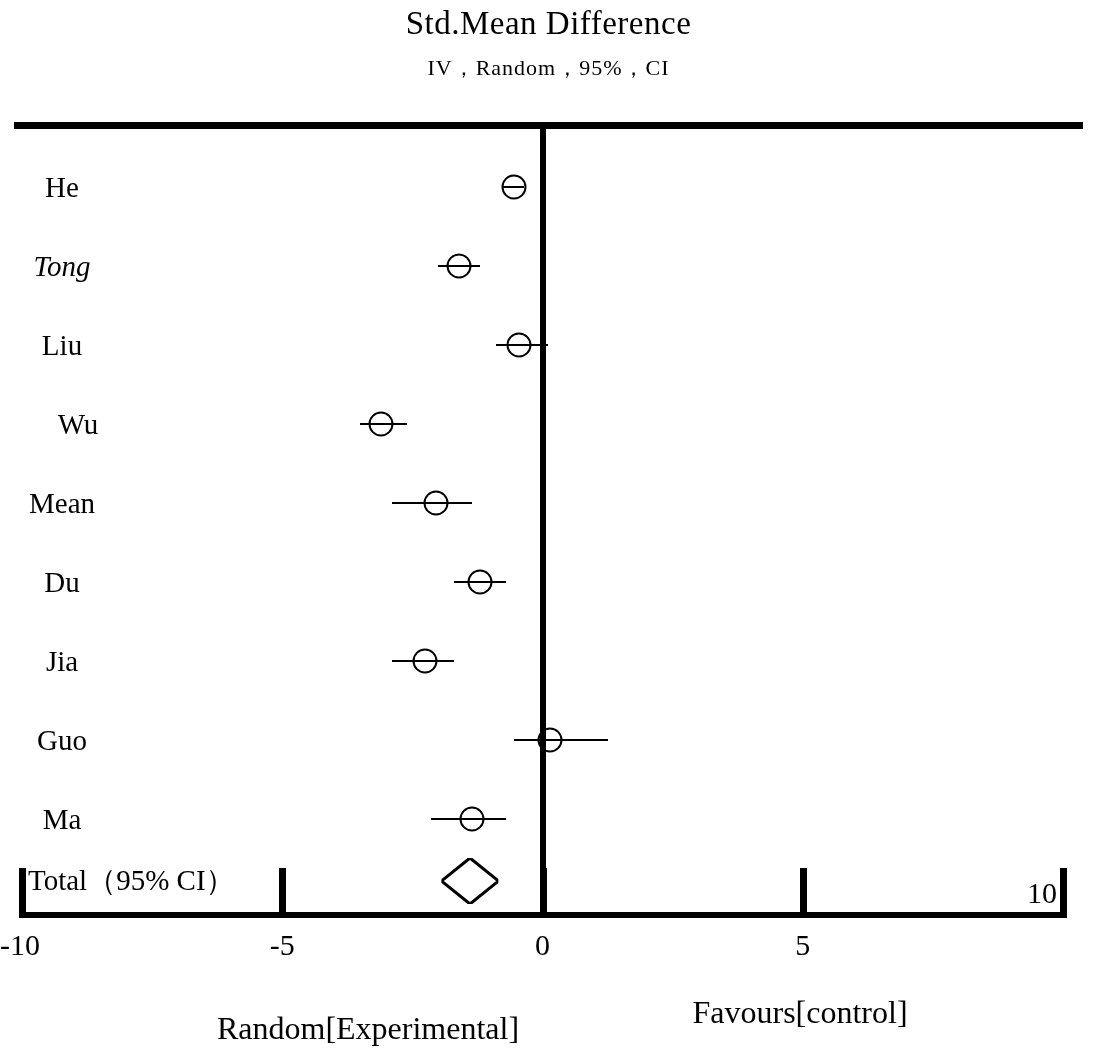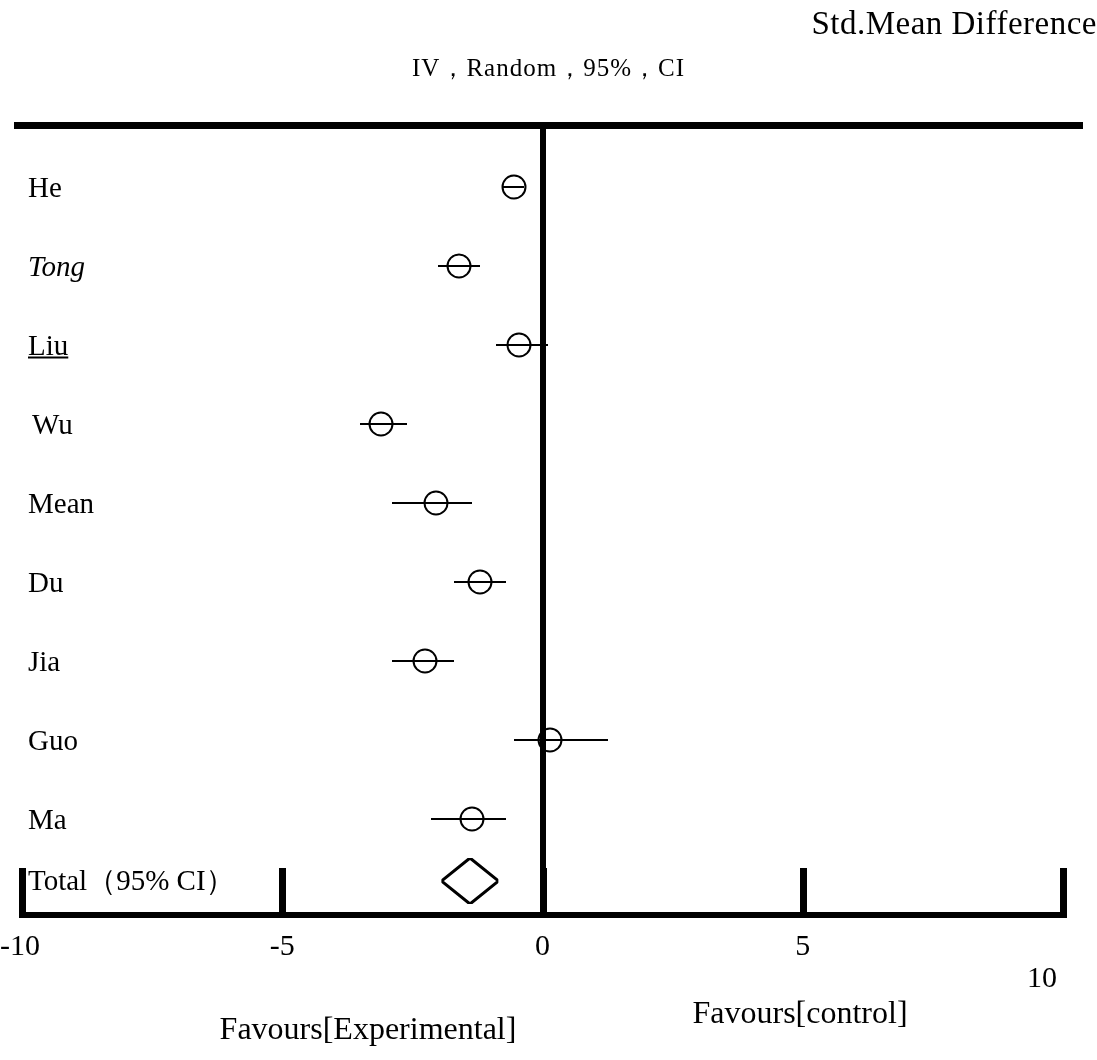--- a/index.html
+++ b/index.html
@@ -24,47 +24,45 @@
     top: 0;
     left: 0;
     width: 1097px;
     text-align: center;
   }
   .title-line1 {
     font-size: 33px;
     line-height: 40px;
     margin-top: 3px;
     letter-spacing: 0.5px;
-    text-align: right;
   }
   .title-line2 {
-    font-size: 25px;
+    font-size: 22px;
     line-height: 40px;
     margin-top: 5px;
     letter-spacing: 1px;
   }
   .top-rule {
     position: absolute;
     left: 14px;
     top: 122px;
     width: 1069px;
     height: 7px;
     background: #000000;
   }
   .null-line {
     position: absolute;
     background: #000000;
   }
   .study-label {
     position: absolute;
     font-size: 29px;
-    text-align: left;
+    text-align: center;
     white-space: nowrap;
     transform: translateY(-50%);
-    margin-left: 28px;
   }
   .total-label {
     position: absolute;
     font-size: 29px;
     white-space: nowrap;
     transform: translateY(-50%);
   }
   .ci-line {
     position: absolute;
     height: 2px;
@@ -117,24 +115,24 @@
   <div class="top-rule"></div>
 
   <div id="plot-layer">
       <div class="null-line" style="left: 539.5px; top: 126px; width: 6px; height: 786px;"></div>
       <div class="study-label" style="top: 187px; left: 0px; width: 124px;">He</div>
       <div class="ci-line" style="left: 503.462px; width: 20.82px; top: 187px;"></div>
       <div class="marker" style="width: 21px; height: 21px; left: 513.872px; top: 187px;"></div>
       <div class="study-label" style="top: 266px; left: 0px; width: 124px; font-style: italic;">Tong</div>
       <div class="ci-line" style="left: 438.4px; width: 41.64px; top: 266px;"></div>
       <div class="marker" style="width: 21px; height: 21px; left: 459.22px; top: 266px;"></div>
-      <div class="study-label" style="top: 345px; left: 0px; width: 124px; text-decoration: underline;">Liu</div>
+      <div class="study-label" style="top: 345px; left: 0px; width: 124px;">Liu</div>
       <div class="ci-line" style="left: 495.655px; width: 52.05px; top: 345px;"></div>
       <div class="marker" style="width: 21px; height: 21px; left: 519.077px; top: 345px;"></div>
-      <div class="study-label" style="top: 424px; left: 4px; width: 124px;">Wu</div>
+      <div class="study-label" style="top: 424px; left: 16px; width: 124px;">Wu</div>
       <div class="ci-line" style="left: 360.325px; width: 46.845px; top: 424px;"></div>
       <div class="marker" style="width: 21px; height: 21px; left: 381.145px; top: 424px;"></div>
       <div class="study-label" style="top: 503px; left: 0px; width: 124px;">Mean</div>
       <div class="ci-line" style="left: 391.555px; width: 80.6775px; top: 503px;"></div>
       <div class="marker" style="width: 21px; height: 21px; left: 435.798px; top: 503px;"></div>
       <div class="study-label" style="top: 582px; left: 0px; width: 124px;">Du</div>
       <div class="ci-line" style="left: 454.015px; width: 52.05px; top: 582px;"></div>
       <div class="marker" style="width: 21px; height: 21px; left: 480.04px; top: 582px;"></div>
       <div class="study-label" style="top: 661px; left: 0px; width: 124px;">Jia</div>
       <div class="ci-line" style="left: 391.555px; width: 62.46px; top: 661px;"></div>
@@ -152,18 +150,18 @@
       <div class="axis-line" style="left: 22px; top: 912px; width: 1041px; height: 6px;"></div>
       <div class="tick" style="left: 19px; top: 868px; width: 7px; height: 50px;"></div>
       <div class="tick-label" style="left: 0px; top: 928px; transform: none;">-10</div>
       <div class="tick" style="left: 279.25px; top: 868px; width: 7px; height: 50px;"></div>
       <div class="tick-label" style="left: 282.25px; top: 928px;">-5</div>
       <div class="tick" style="left: 539.5px; top: 868px; width: 7px; height: 50px;"></div>
       <div class="tick-label" style="left: 542.5px; top: 928px;">0</div>
       <div class="tick" style="left: 799.75px; top: 868px; width: 7px; height: 50px;"></div>
       <div class="tick-label" style="left: 802.75px; top: 928px;">5</div>
       <div class="tick" style="left: 1060px; top: 868px; width: 7px; height: 50px;"></div>
-      <div class="tick-label" style="left: 1027px; top: 960px; transform: none;">10</div>
-      <div class="favours" style="left: 368px; top: 1010px;">Favours[Experimental]</div>
+      <div class="tick-label" style="left: 1027px; top: 876px; transform: none;">10</div>
+      <div class="favours" style="left: 368px; top: 1010px;">Random[Experimental]</div>
       <div class="favours" style="left: 800px; top: 994px;">Favours[control]</div>
     </div>
 
 </div>
 
 </body></html>

